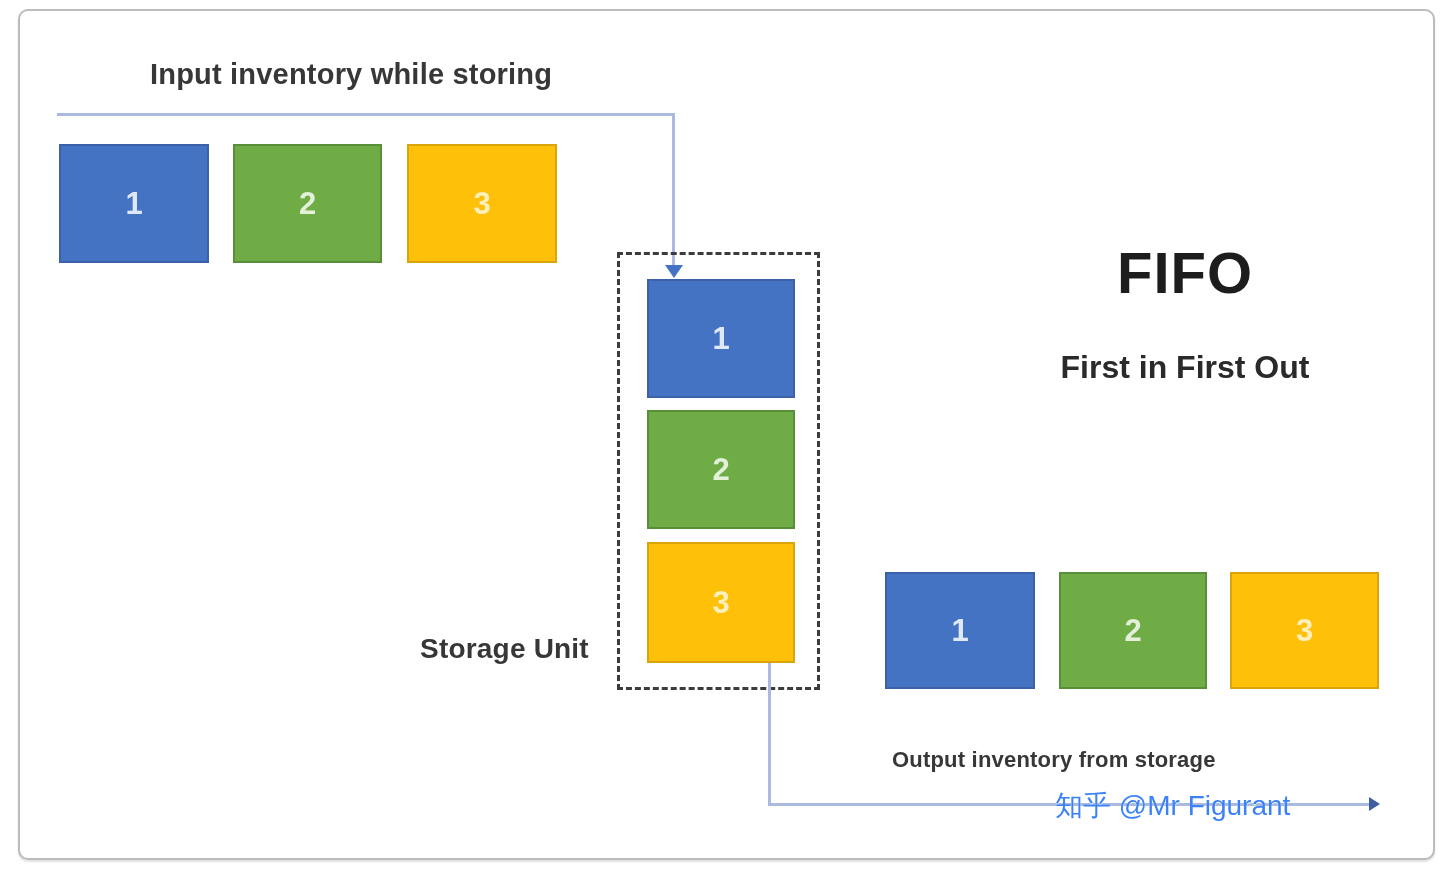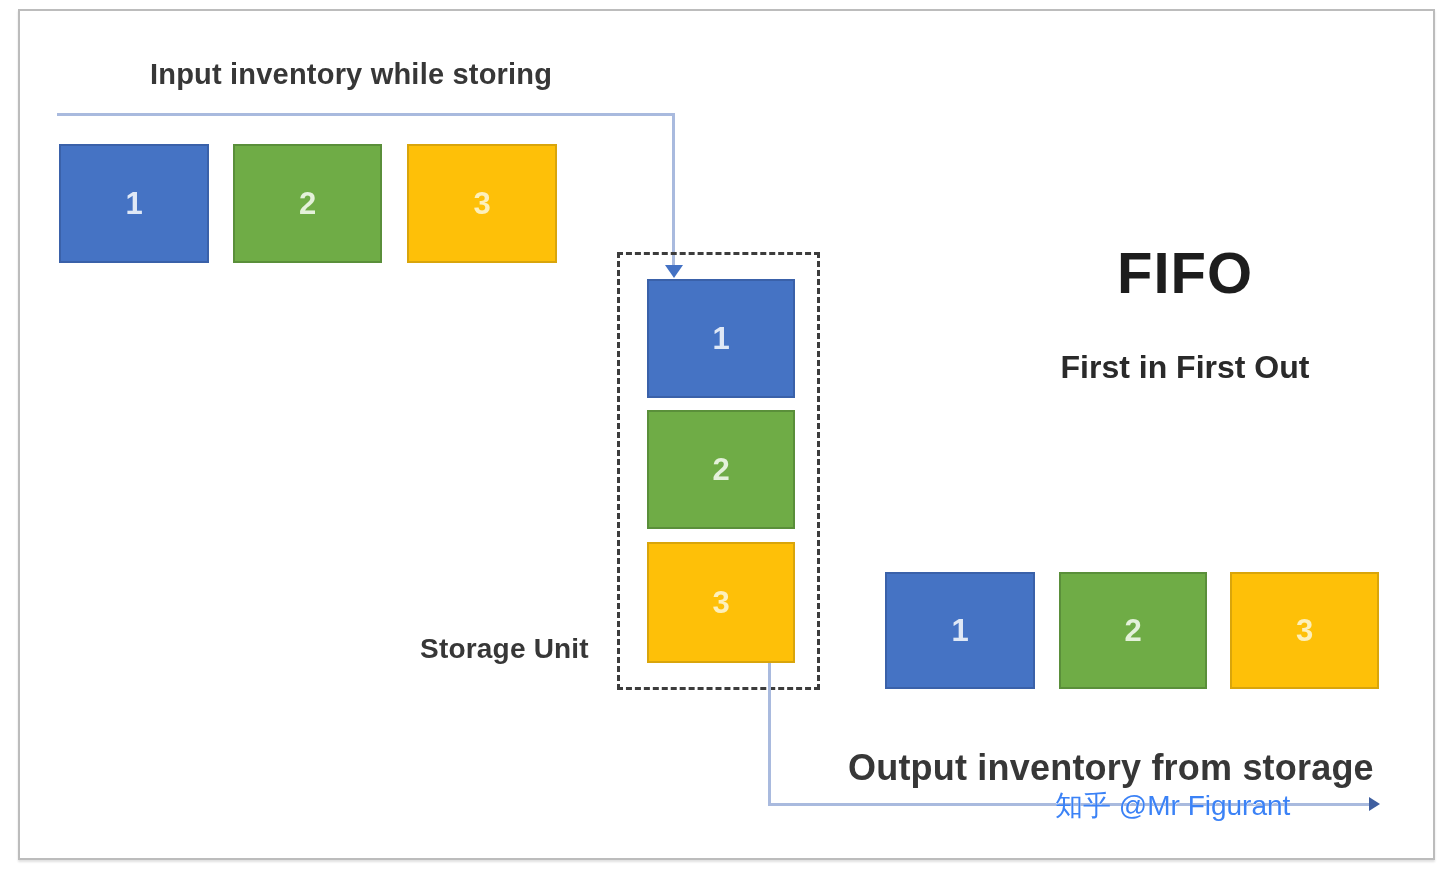--- a/index.html
+++ b/index.html
@@ -1,19 +1,19 @@
 <!DOCTYPE html>
 <html><head>
 <meta charset="utf-8">
 <style>
   html,body{margin:0;padding:0;background:#ffffff;}
   body{width:1440px;height:869px;position:relative;font-family:"Liberation Sans",sans-serif;overflow:hidden;}
   .frame{
     position:absolute;left:18px;top:9px;width:1413px;height:847px;
-    background:#ffffff;border:2px solid #bcbcbc;border-radius:0;
+    background:#ffffff;border:2px solid #bcbcbc;border-radius:10px;
     box-shadow:0 2px 2px rgba(0,0,0,0.12);
   }
   .label{
     position:absolute;color:#373737;font-weight:700;letter-spacing:0.2px;white-space:nowrap;
   }
   .box{
     position:absolute;display:flex;align-items:center;justify-content:center;
     font-size:31px;font-weight:700;box-sizing:border-box;border:2px solid;
   }
   .box.blue  {background:#4573c4;border-color:#3a61a9;color:#dfe8f6;}
@@ -74,17 +74,17 @@
   <div class="fifo-subtitle">First in First Out</div>
 
   <div class="line" style="left:748px;top:652px;width:3px;height:142px;"></div>
   <div class="line" style="left:748px;top:792px;width:602px;height:3px;"></div>
   <div class="arrow-right" style="left:1349px;top:786px;"></div>
 
   <div class="box blue" style="left:865px;top:561px;width:150px;height:117px;">1</div>
   <div class="box green" style="left:1039px;top:561px;width:148px;height:117px;">2</div>
   <div class="box yellow" style="left:1210px;top:561px;width:149px;height:117px;">3</div>
 
-  <div class="label" style="left:828px;top:736px;font-size:36px;">Output inventory from storage</div>
+  <div class="label" style="left:872px;top:736px;font-size:22px;">Output inventory from storage</div>
 
   <div class="watermark">知乎 @Mr Figurant</div>
 
 </div>
 
 </body></html>

